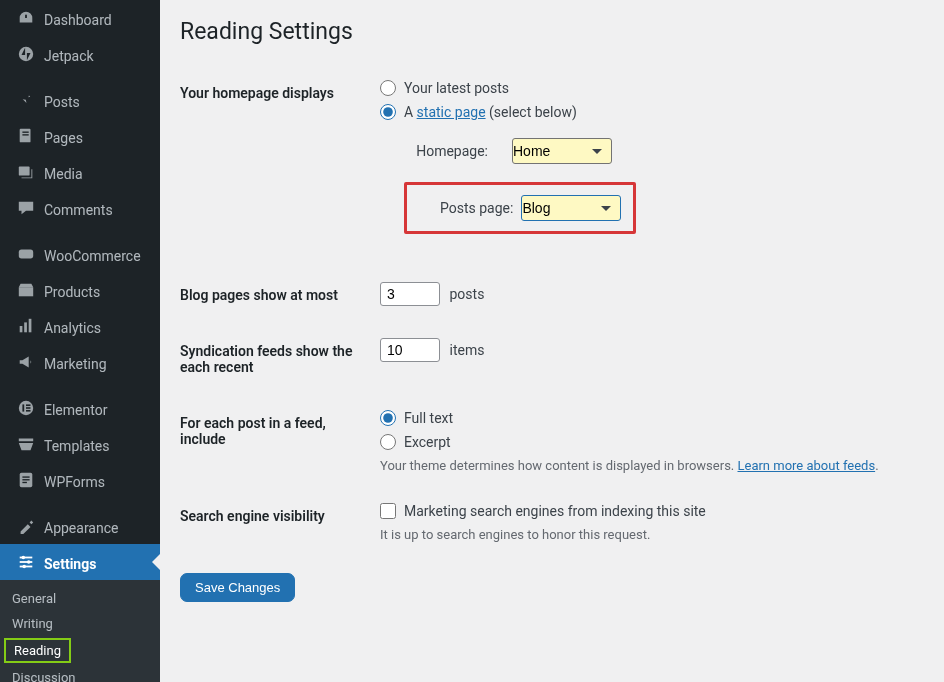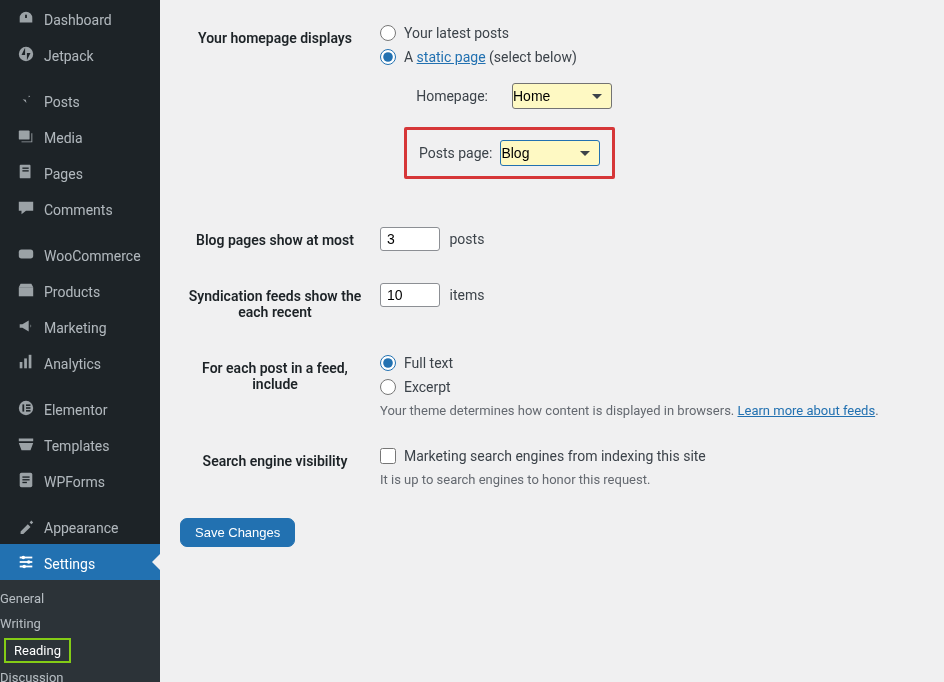--- a/index.html
+++ b/index.html
@@ -26,20 +26,21 @@
     align-items: flex-end;
     padding: 8px 16px;
     color: rgba(240,246,252,0.7);
     cursor: pointer;
     font-size: 14px;
     position: relative;
   }
   .menu-item.active {
     background: #2271b1;
     color: #fff;
+    font-weight: bold;
   }
   .menu-item.active::after {
     content: "";
     position: absolute;
     right: 0;
     top: 50%;
     margin-top: -8px;
     border: 8px solid transparent;
     border-right-color: #f0f0f1;
   }
@@ -53,21 +54,21 @@
     flex-shrink: 0;
   }
   .menu-item svg { width: 18px; height: 18px; fill: rgba(240,246,252,0.6); }
   .menu-item.active svg { fill: #fff; }
   .menu-sep { height: 10px; }
   .submenu {
     background: #2c3338;
     padding: 6px 0;
   }
   .submenu-item {
-    padding: 5px 0;
+    padding: 5px 12px;
     color: rgba(240,246,252,0.7);
     font-size: 13px;
     cursor: pointer;
   }
   .submenu-item.current {
     color: #fff;
     font-weight: 400;
     border: 2px solid #84cc16;
     margin: 2px 4px;
     padding: 3px 8px;
@@ -82,21 +83,21 @@
   h1.title {
     font-size: 23px;
     font-weight: 400;
     color: #1d2327;
     margin-bottom: 20px;
     margin-top: 8px;
   }
   .form-table { width: 100%; border-collapse: collapse; }
   .form-table th {
     width: 200px;
-    text-align: center;
+    text-align: left;
     vertical-align: top;
     padding: 20px 10px 20px 0;
     font-weight: 600;
     color: #1d2327;
     font-size: 14px;
   }
   .form-table td {
     padding: 15px 10px 15px 0;
     vertical-align: top;
     font-size: 14px;
@@ -195,39 +196,39 @@
         <span class="icon">
           <svg viewBox="0 0 20 20">
             <path d="M13 2l5 5-3 1-4 4 1 5-3-3-5 5 5-5-3-3 5 1 4-4 1-3z" transform="scale(0.7) translate(3,2)"></path>
           </svg>
         </span>
         <span>Posts</span>
       </div>
       <div class="menu-item">
         <span class="icon">
           <svg viewBox="0 0 20 20">
-            <rect x="2" y="4" width="12" height="10" rx="1"></rect>
-            <path d="M5 17h12V7h-1v9H5z"></path>
-          </svg>
-        </span>
-        <span>Media</span>
-      </div>
-      <div class="menu-item">
-        <span class="icon">
-          <svg viewBox="0 0 20 20">
             <rect x="3" y="2" width="12" height="15" rx="1"></rect>
             <rect x="6" y="5" width="7" height="1.5" fill="#1d2327"></rect>
             <rect x="6" y="8" width="7" height="1.5" fill="#1d2327"></rect>
           </svg>
         </span>
         <span>Pages</span>
       </div>
       <div class="menu-item">
         <span class="icon">
           <svg viewBox="0 0 20 20">
+            <rect x="2" y="4" width="12" height="10" rx="1"></rect>
+            <path d="M5 17h12V7h-1v9H5z"></path>
+          </svg>
+        </span>
+        <span>Media</span>
+      </div>
+      <div class="menu-item">
+        <span class="icon">
+          <svg viewBox="0 0 20 20">
             <path d="M2 3h16v10H10l-5 4v-4H2z"></path>
           </svg>
         </span>
         <span>Comments</span>
       </div>
       <div class="menu-sep"></div>
       <div class="menu-item">
         <span class="icon">
           <svg viewBox="0 0 20 20">
             <rect x="2" y="5" width="16" height="10" rx="3"></rect>
@@ -236,38 +237,38 @@
         <span>WooCommerce</span>
       </div>
       <div class="menu-item">
         <span class="icon">
           <svg viewBox="0 0 20 20">
             <rect x="2" y="7" width="16" height="10"></rect>
             <path d="M2 7l2-4h12l2 4z"></path>
           </svg>
         </span>
         <span>Products</span>
-      </div>
-      <div class="menu-item">
-        <span class="icon">
-          <svg viewBox="0 0 20 20">
-            <path d="M3 8v4h3l7 4V4L6 8zM15 8a3 3 0 010 4z"></path>
-          </svg>
-        </span>
-        <span>Marketing</span>
       </div>
       <div class="menu-item">
         <span class="icon">
           <svg viewBox="0 0 20 20">
             <rect x="3" y="10" width="3" height="7"></rect>
             <rect x="8" y="6" width="3" height="11"></rect>
             <rect x="13" y="2" width="3" height="15"></rect>
           </svg>
         </span>
         <span>Analytics</span>
+      </div>
+      <div class="menu-item">
+        <span class="icon">
+          <svg viewBox="0 0 20 20">
+            <path d="M3 8v4h3l7 4V4L6 8zM15 8a3 3 0 010 4z"></path>
+          </svg>
+        </span>
+        <span>Marketing</span>
       </div>
       <div class="menu-sep"></div>
       <div class="menu-item">
         <span class="icon">
           <svg viewBox="0 0 20 20">
             <circle cx="10" cy="10" r="8"></circle>
             <rect x="6" y="6" width="2" height="8" fill="#1d2327"></rect>
             <rect x="10" y="6" width="5" height="1.8" fill="#1d2327"></rect>
             <rect x="10" y="9.1" width="5" height="1.8" fill="#1d2327"></rect>
             <rect x="10" y="12.2" width="5" height="1.8" fill="#1d2327"></rect>
@@ -319,20 +320,21 @@
     </div>
   <div class="submenu" id="sidebar-submenu">
       <div class="submenu-item">General</div>
       <div class="submenu-item">Writing</div>
       <div><div class="submenu-item current">Reading</div></div>
       <div class="submenu-item">Discussion</div>
     </div>
 </div>
 
 <div class="content">
+  <h1 class="title">Reading Settings</h1>
 
   <table class="form-table">
 
     <tbody>
         <tr>
       <th>Your homepage displays</th>
       <td>
         <div class="radio-row">
           <input type="radio" name="show" style="">
           <span>Your latest posts</span>
@@ -347,21 +349,21 @@
           <div class="sub-select-row">
             <label>Homepage:</label>
             <span class="select-wrap">
               <select class="select">
                 <option>Home</option>
               </select>
             </span>
           </div>
           <div class="sub-select-row">
             <span class="highlight-red">
-              <label style="width:auto;margin-right:8px;">Posts page:</label>
+              <label style="width:auto;margin-right:8px;margin-left:21px;">Posts page:</label>
               <span class="select-wrap">
                 <select class="select">
                   <option>Blog</option>
                 </select>
               </span>
             </span>
           </div>
         </div>
       </td>
     </tr>

